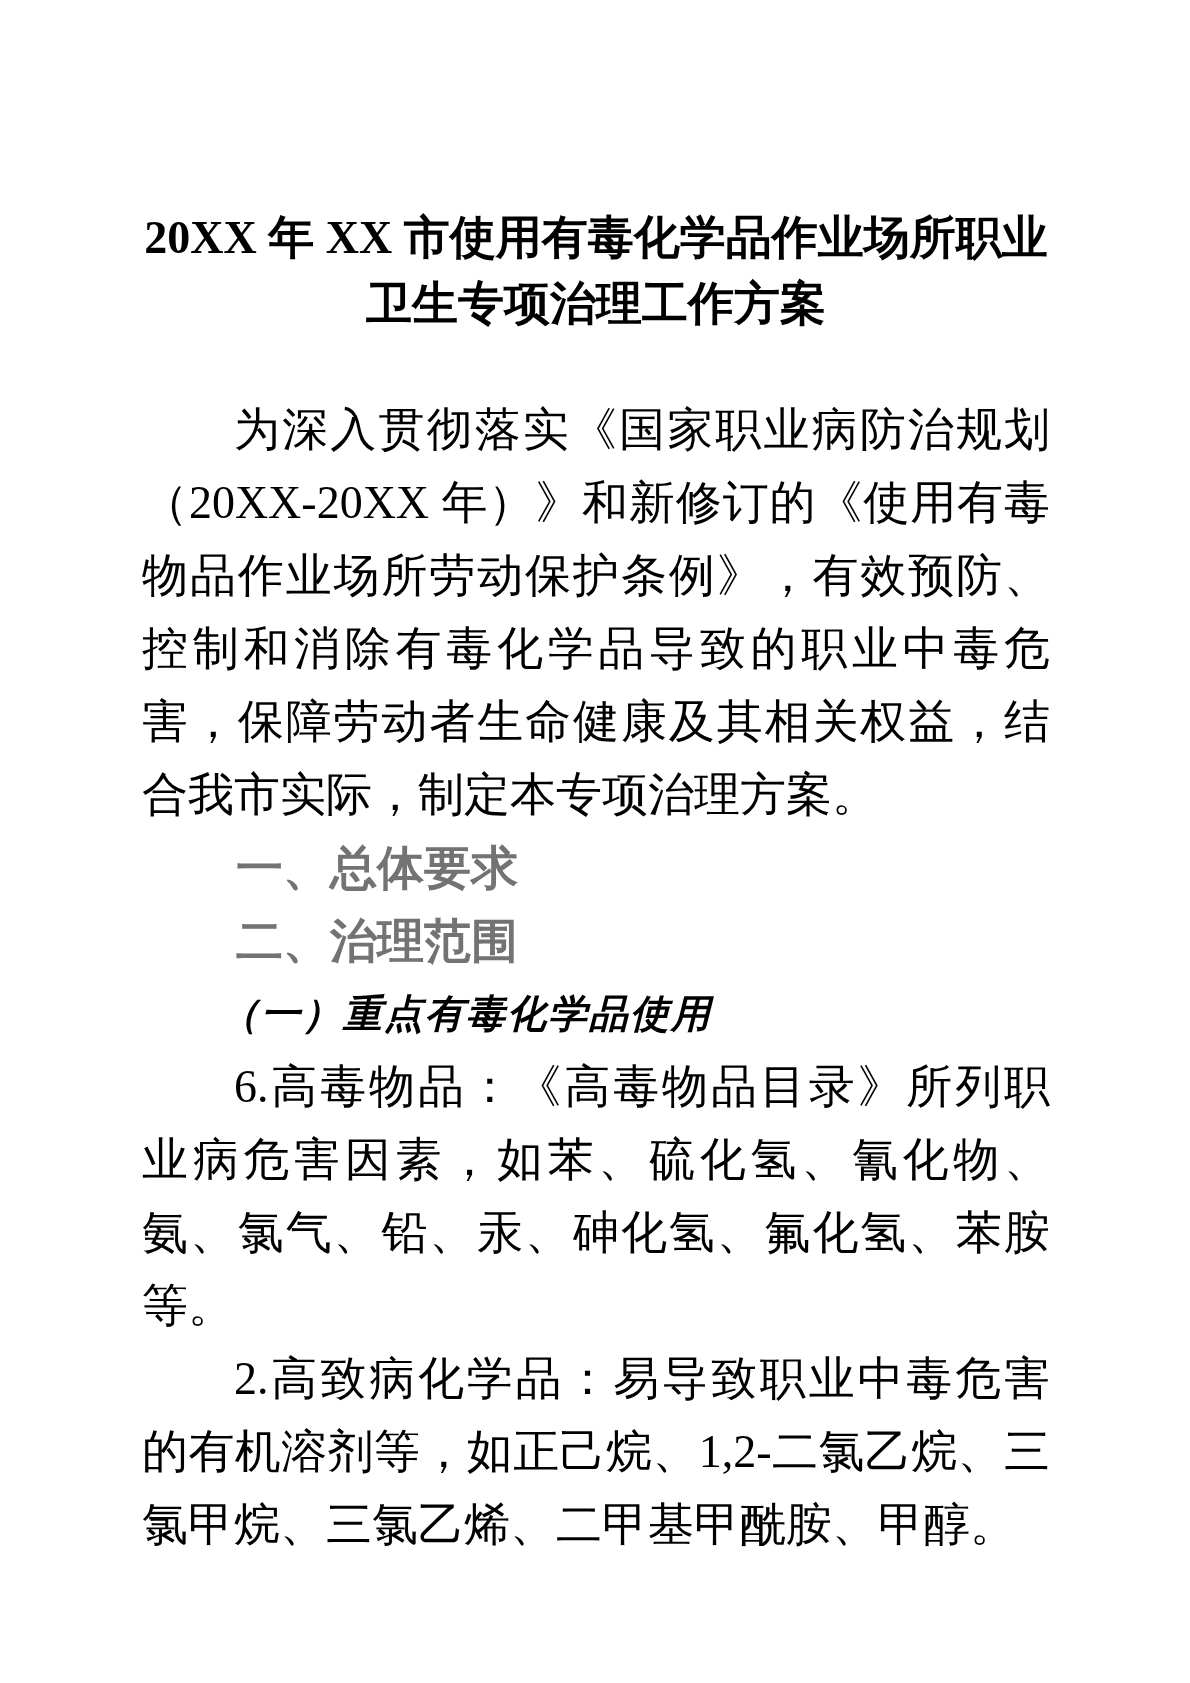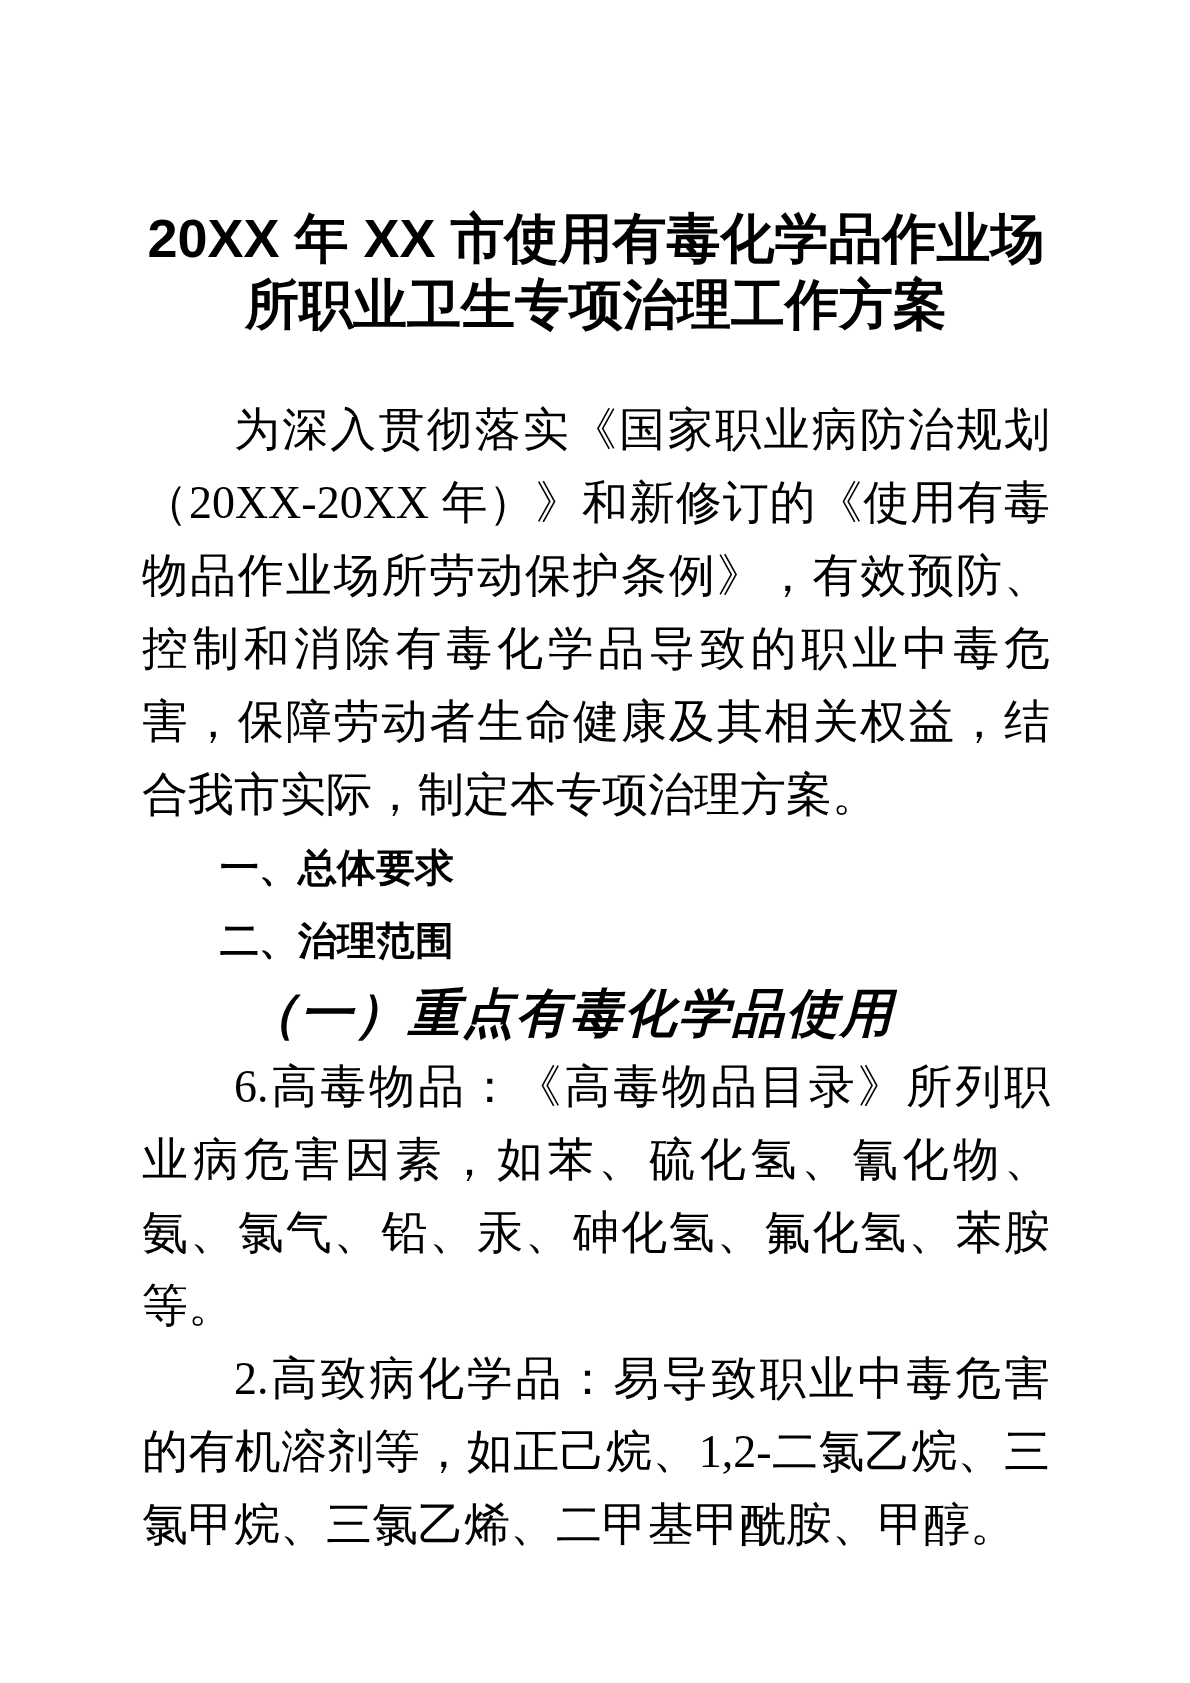--- a/index.html
+++ b/index.html
@@ -12,49 +12,49 @@
     width: 1190px;
     height: 1683px;
     margin: 0 auto;
     background: #ffffff;
     box-sizing: border-box;
     padding: 205px 140px 0 142px;
     color: #000000;
     overflow: hidden;
   }
   .doc-title {
-    font-family: Liberation Sans, sans-serif;
-    font-size: 54px;
+    font-family: Liberation Serif, serif;
+    font-size: 46px;
     font-weight: bold;
     line-height: 66px;
     text-align: center;
     margin: 0 0 56px 0;
     color: #000000;
   }
   .body-para {
     font-family: "Liberation Serif", "DejaVu Serif", serif;
     font-size: 46px;
     line-height: 73px;
     text-align: justify;
     text-indent: 2em;
     margin: 0;
     color: #000000;
   }
   .section-heading {
     font-family: "Liberation Sans", "DejaVu Sans", sans-serif;
-    font-size: 39px;
+    font-size: 47px;
     font-weight: bold;
     line-height: 73px;
     text-indent: 2em;
     margin: 0;
-    color: #000000;
+    color: #737373;
   }
   .subsection-heading {
     font-family: "Liberation Serif", "DejaVu Serif", serif;
-    font-size: 52px;
+    font-size: 39px;
     font-weight: bold;
     font-style: italic;
     line-height: 73px;
     text-indent: 2em;
     margin: 0;
     color: #000000;
     letter-spacing: 2px;
   }
 </style>
 </head>

